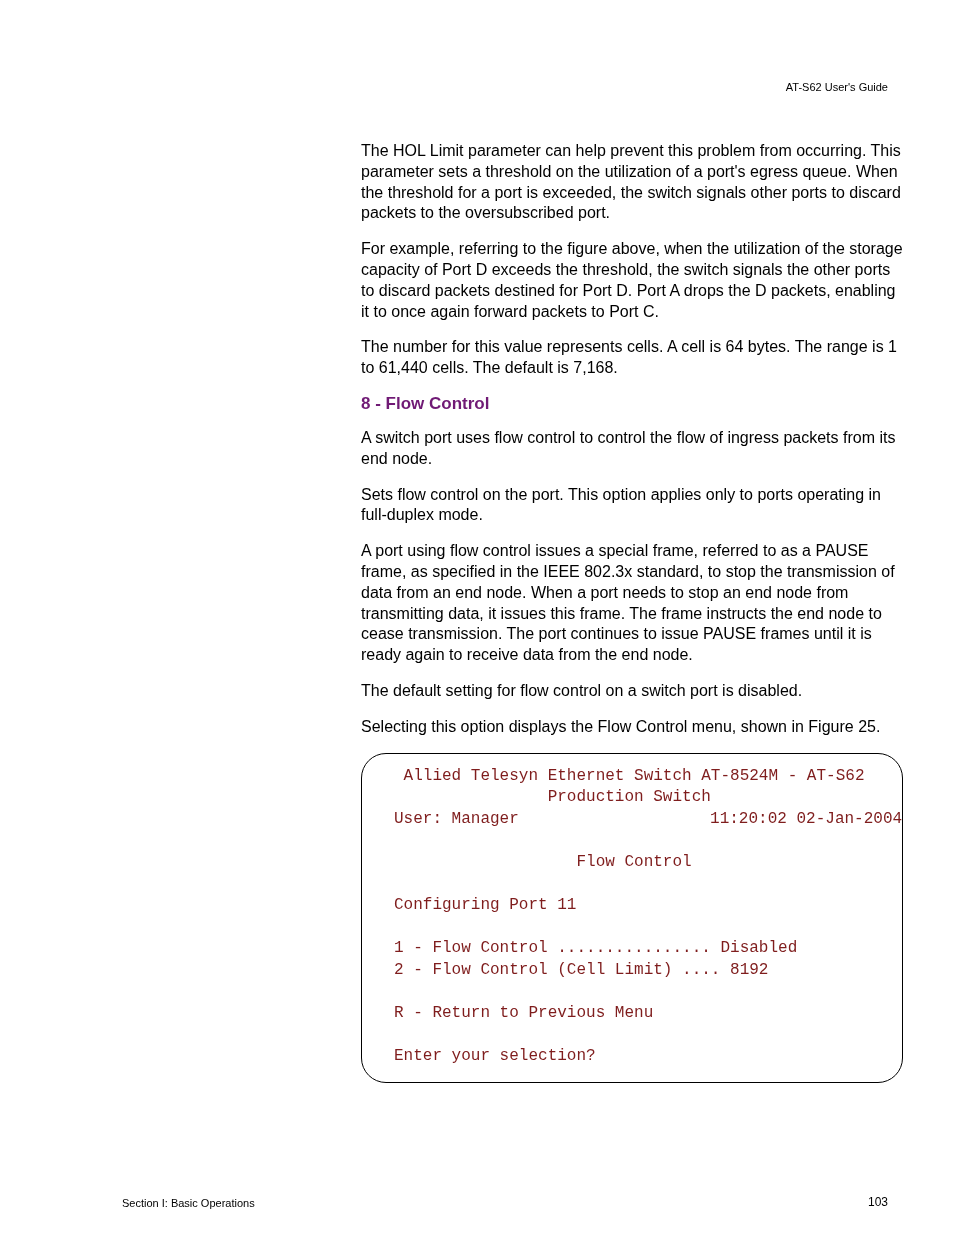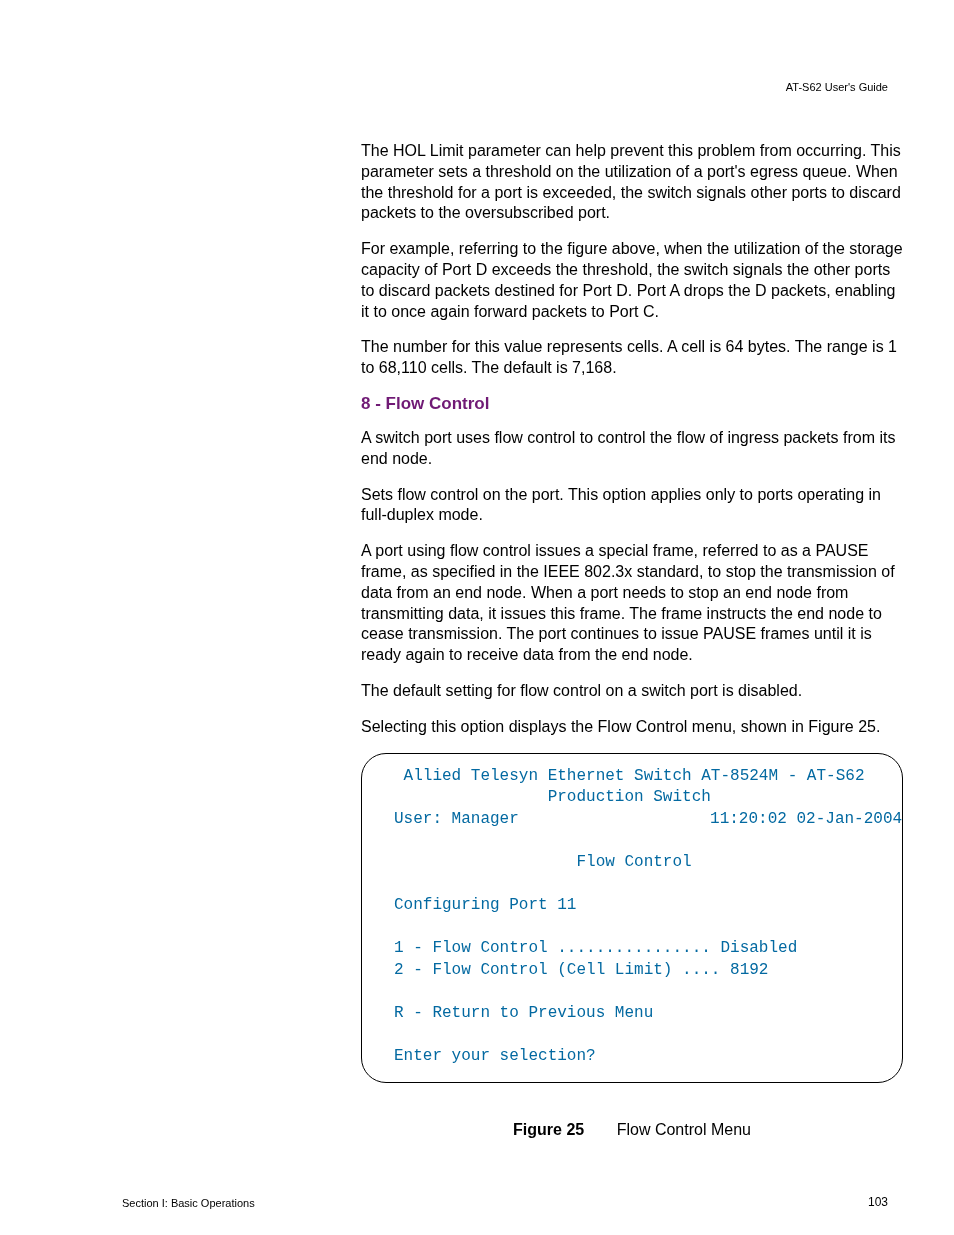--- a/index.html
+++ b/index.html
@@ -41,21 +41,21 @@
     }
     .terminal-box {
       border: 1.5px solid #000;
       border-radius: 25px;
       padding: 12px 18px 14px 18px;
       margin-top: 6px;
       font-family: "Courier New", Courier, monospace;
       font-size: 16px;
       line-height: 1.35;
       white-space: pre;
-      color: #0369a1;
+      color: #7f1d1d;
     }
     .figure-caption {
       text-align: center;
       font-size: 16px;
       margin-top: 38px;
     }
     .figure-caption .fig-label {
       font-weight: bold;
     }
     .footer-left {
@@ -74,21 +74,21 @@
     }
   </style>
 </head>
 <body>
 
 <div class="header-title">AT-S62 User's Guide</div>
 
 <div class="content">
   <p class="para">The HOL Limit parameter can help prevent this problem from occurring. This parameter sets a threshold on the utilization of a port's egress queue. When the threshold for a port is exceeded, the switch signals other ports to discard packets to the oversubscribed port.</p>
   <p class="para">For example, referring to the figure above, when the utilization of the storage capacity of Port D exceeds the threshold, the switch signals the other ports to discard packets destined for Port D. Port A drops the D packets, enabling it to once again forward packets to Port C.</p>
-  <p class="para">The number for this value represents cells. A cell is 64 bytes. The range is 1 to 68,110 cells. The default is 7,168.</p>
+  <p class="para">The number for this value represents cells. A cell is 64 bytes. The range is 1 to 61,440 cells. The default is 7,168.</p>
   <div class="section-heading">8 - Flow Control</div>
   <p class="para">A switch port uses flow control to control the flow of ingress packets from its end node.</p>
   <p class="para">Sets flow control on the port. This option applies only to ports operating in full-duplex mode.</p>
   <p class="para">A port using flow control issues a special frame, referred to as a PAUSE frame, as specified in the IEEE 802.3x standard, to stop the transmission of data from an end node. When a port needs to stop an end node from transmitting data, it issues this frame. The frame instructs the end node to cease transmission. The port continues to issue PAUSE frames until it is ready again to receive data from the end node.</p>
   <p class="para">The default setting for flow control on a switch port is disabled.</p>
   <p class="para">Selecting this option displays the Flow Control menu, shown in Figure 25.</p>
 
   <div class="terminal-box"><span> Allied Telesyn Ethernet Switch AT-8524M - AT-S62</span>
 <span>                Production Switch</span>
 <span>User: Manager</span>                 <span>11:20:02 02-Jan-2004</span>
@@ -97,19 +97,16 @@
 
 <span>Configuring Port 11</span>
 
 <span>1 - Flow Control ................ Disabled</span>
 <span>2 - Flow Control (Cell Limit) .... 8192</span>
 
 <span>R - Return to Previous Menu</span>
 
 <span>Enter your selection?</span></div>
 
-  <div class="figure-caption">
-    <span class="fig-label">Figure 25</span><span>  Flow Control Menu</span>
-  </div>
 </div>
 
 <div class="footer-left">Section I: Basic Operations</div>
 <div class="footer-right">103</div>
 
 </body></html>

